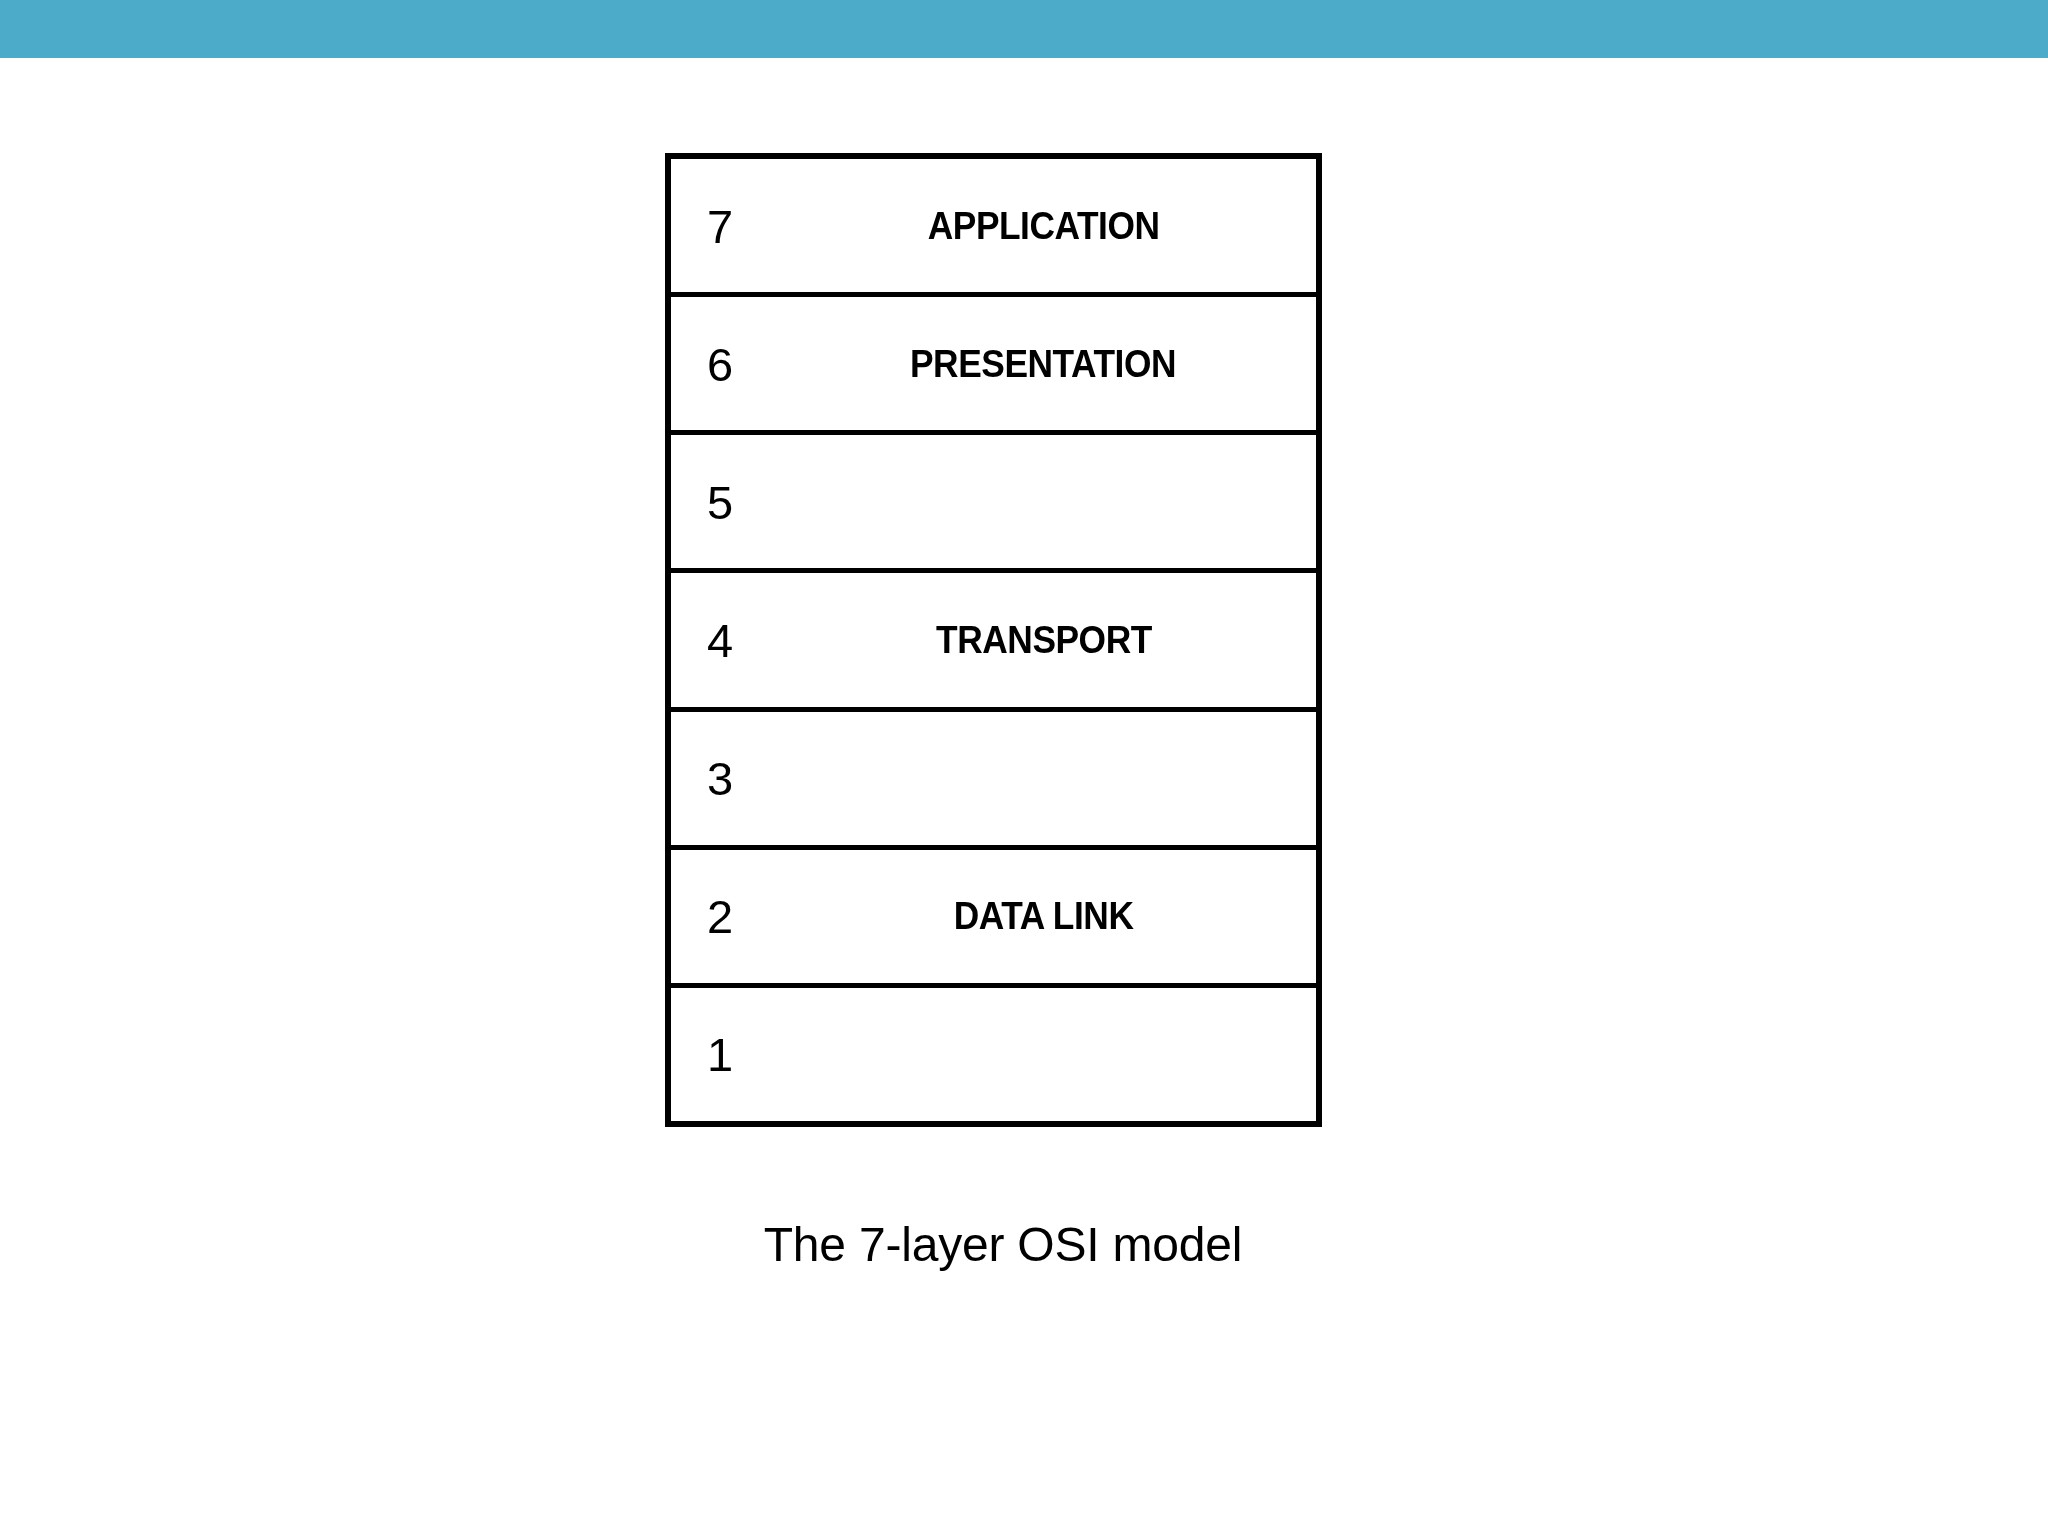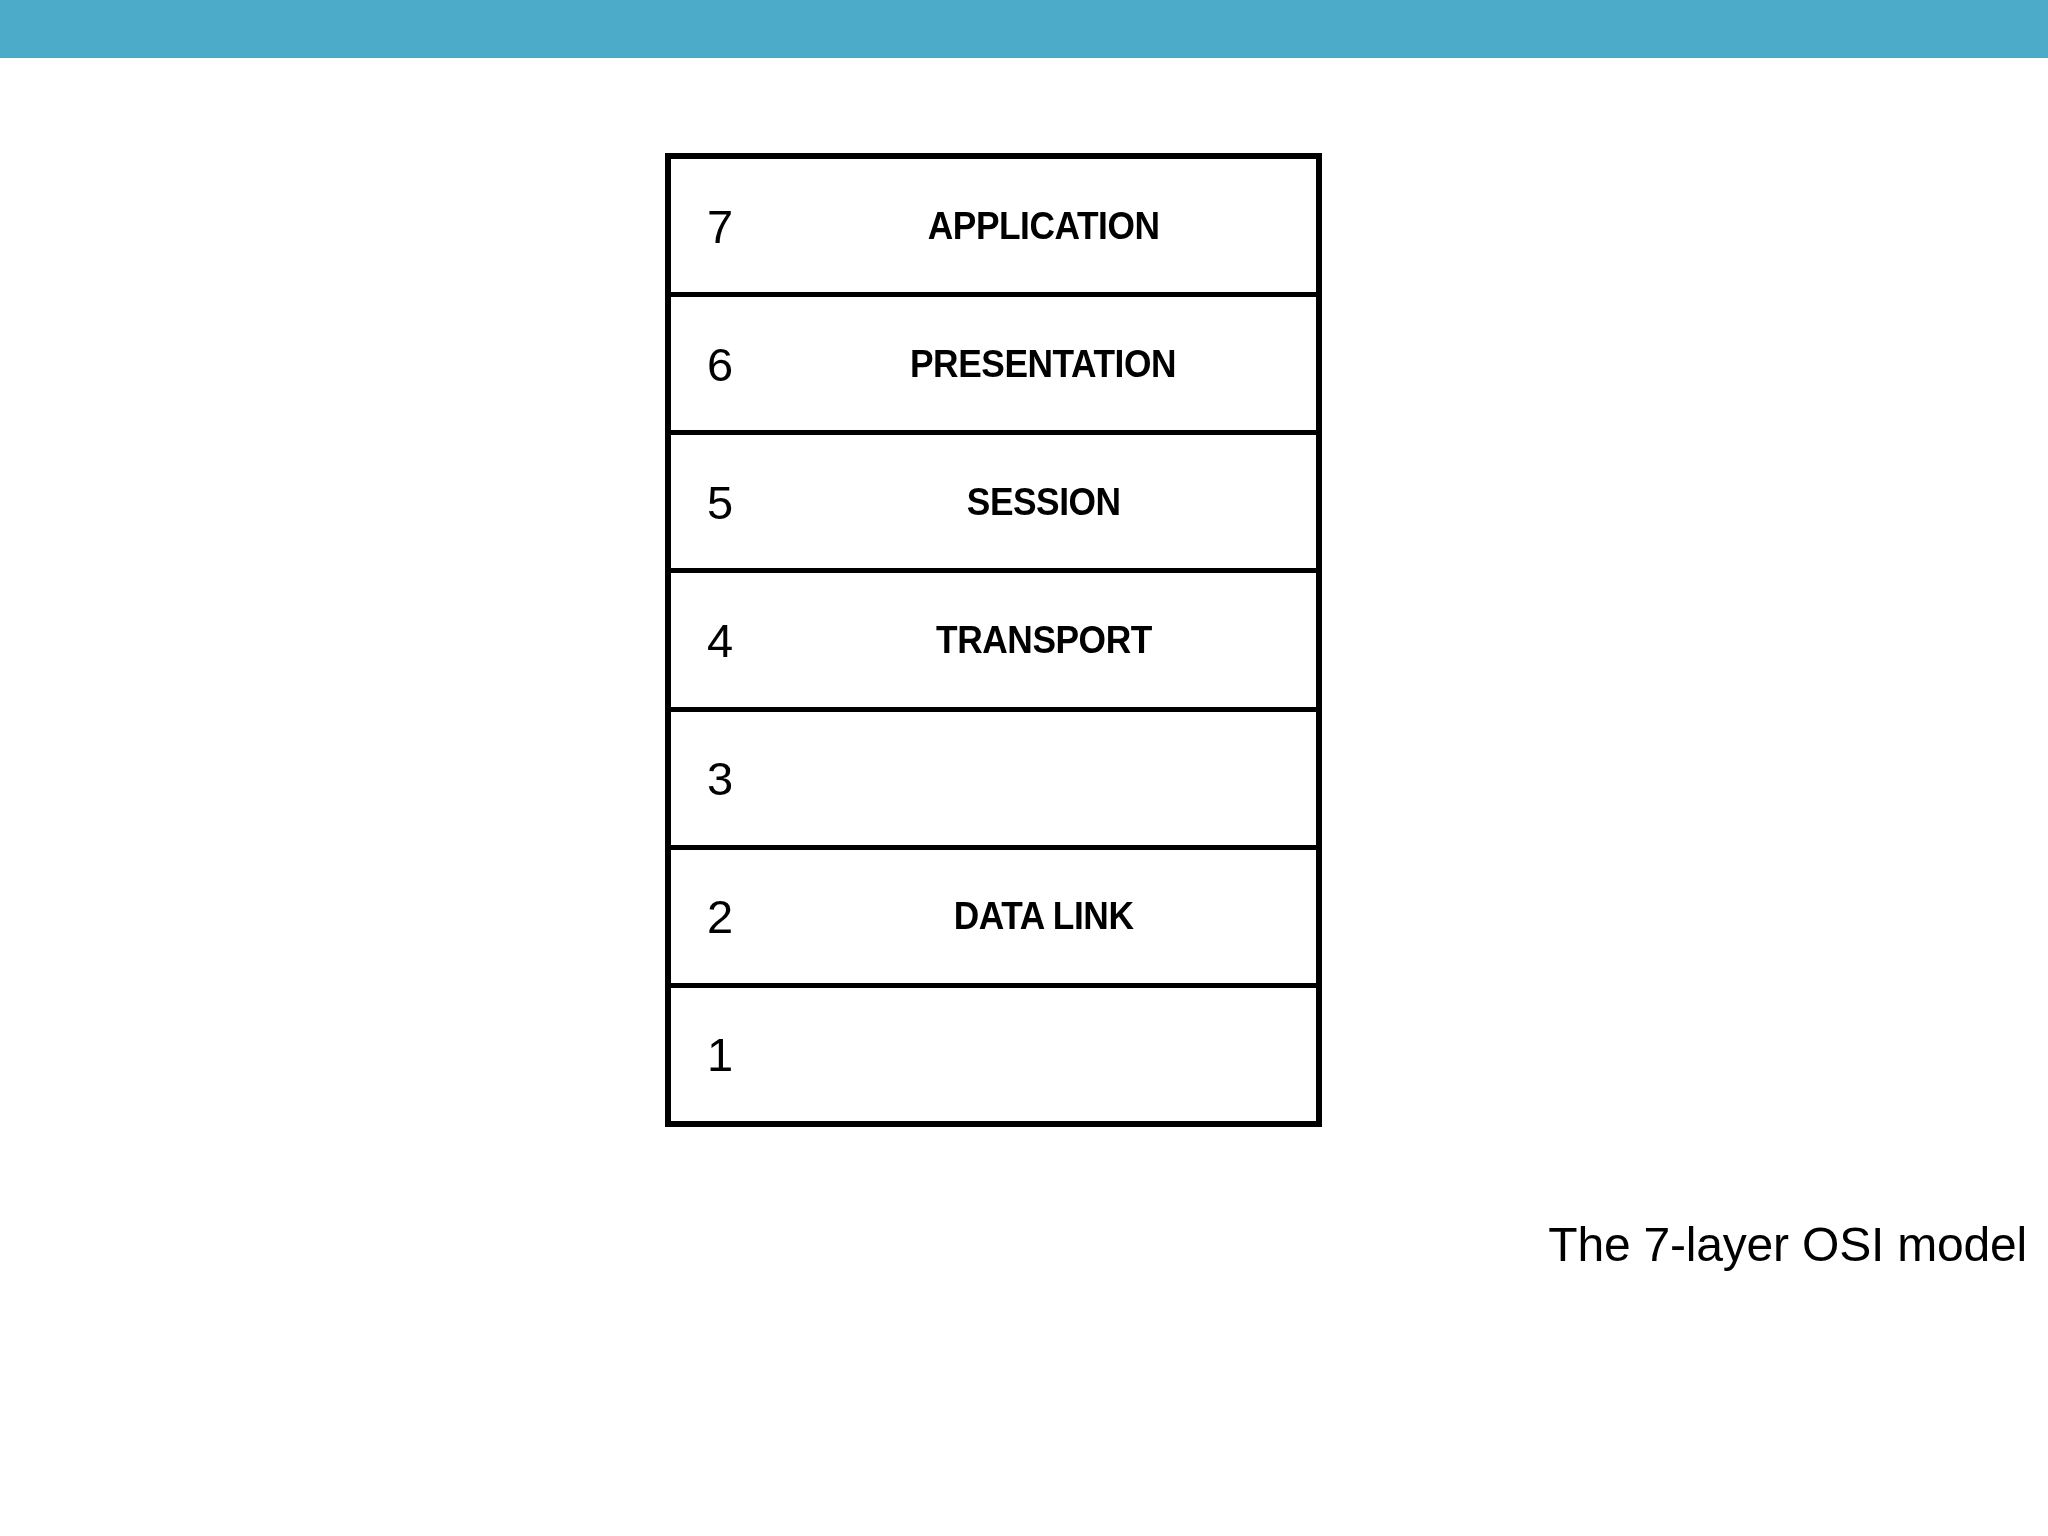--- a/index.html
+++ b/index.html
@@ -91,21 +91,21 @@
     display: inline-block;
     transform: scaleX(0.93);
   }
 
   
   #caption {
     position: absolute;
     left: 0;
     right: 0;
     top: 1161px;        
-    text-align: right;
+    text-align: center;
     font-size: 48px;
     font-weight: 400;
     color: #000000;
     line-height: 1.1;
     letter-spacing: -0.2px;
   }
   #caption .cap-shift {
     display: inline-block;
     transform: translateX(-21px);
   }
@@ -124,21 +124,20 @@
       <div class="layer-name"><span>APPLICATION</span></div>
     </div>
 
     <div class="osi-row">
       <div class="layer-number">6</div>
       <div class="layer-name"><span>PRESENTATION</span></div>
     </div>
 
     <div class="osi-row">
       <div class="layer-number">5</div>
-      <div class="layer-name"><span>SESSION</span></div>
     </div>
 
     <div class="osi-row">
       <div class="layer-number">4</div>
       <div class="layer-name"><span>TRANSPORT</span></div>
     </div>
 
     <div class="osi-row">
       <div class="layer-number">3</div>
     </div>

